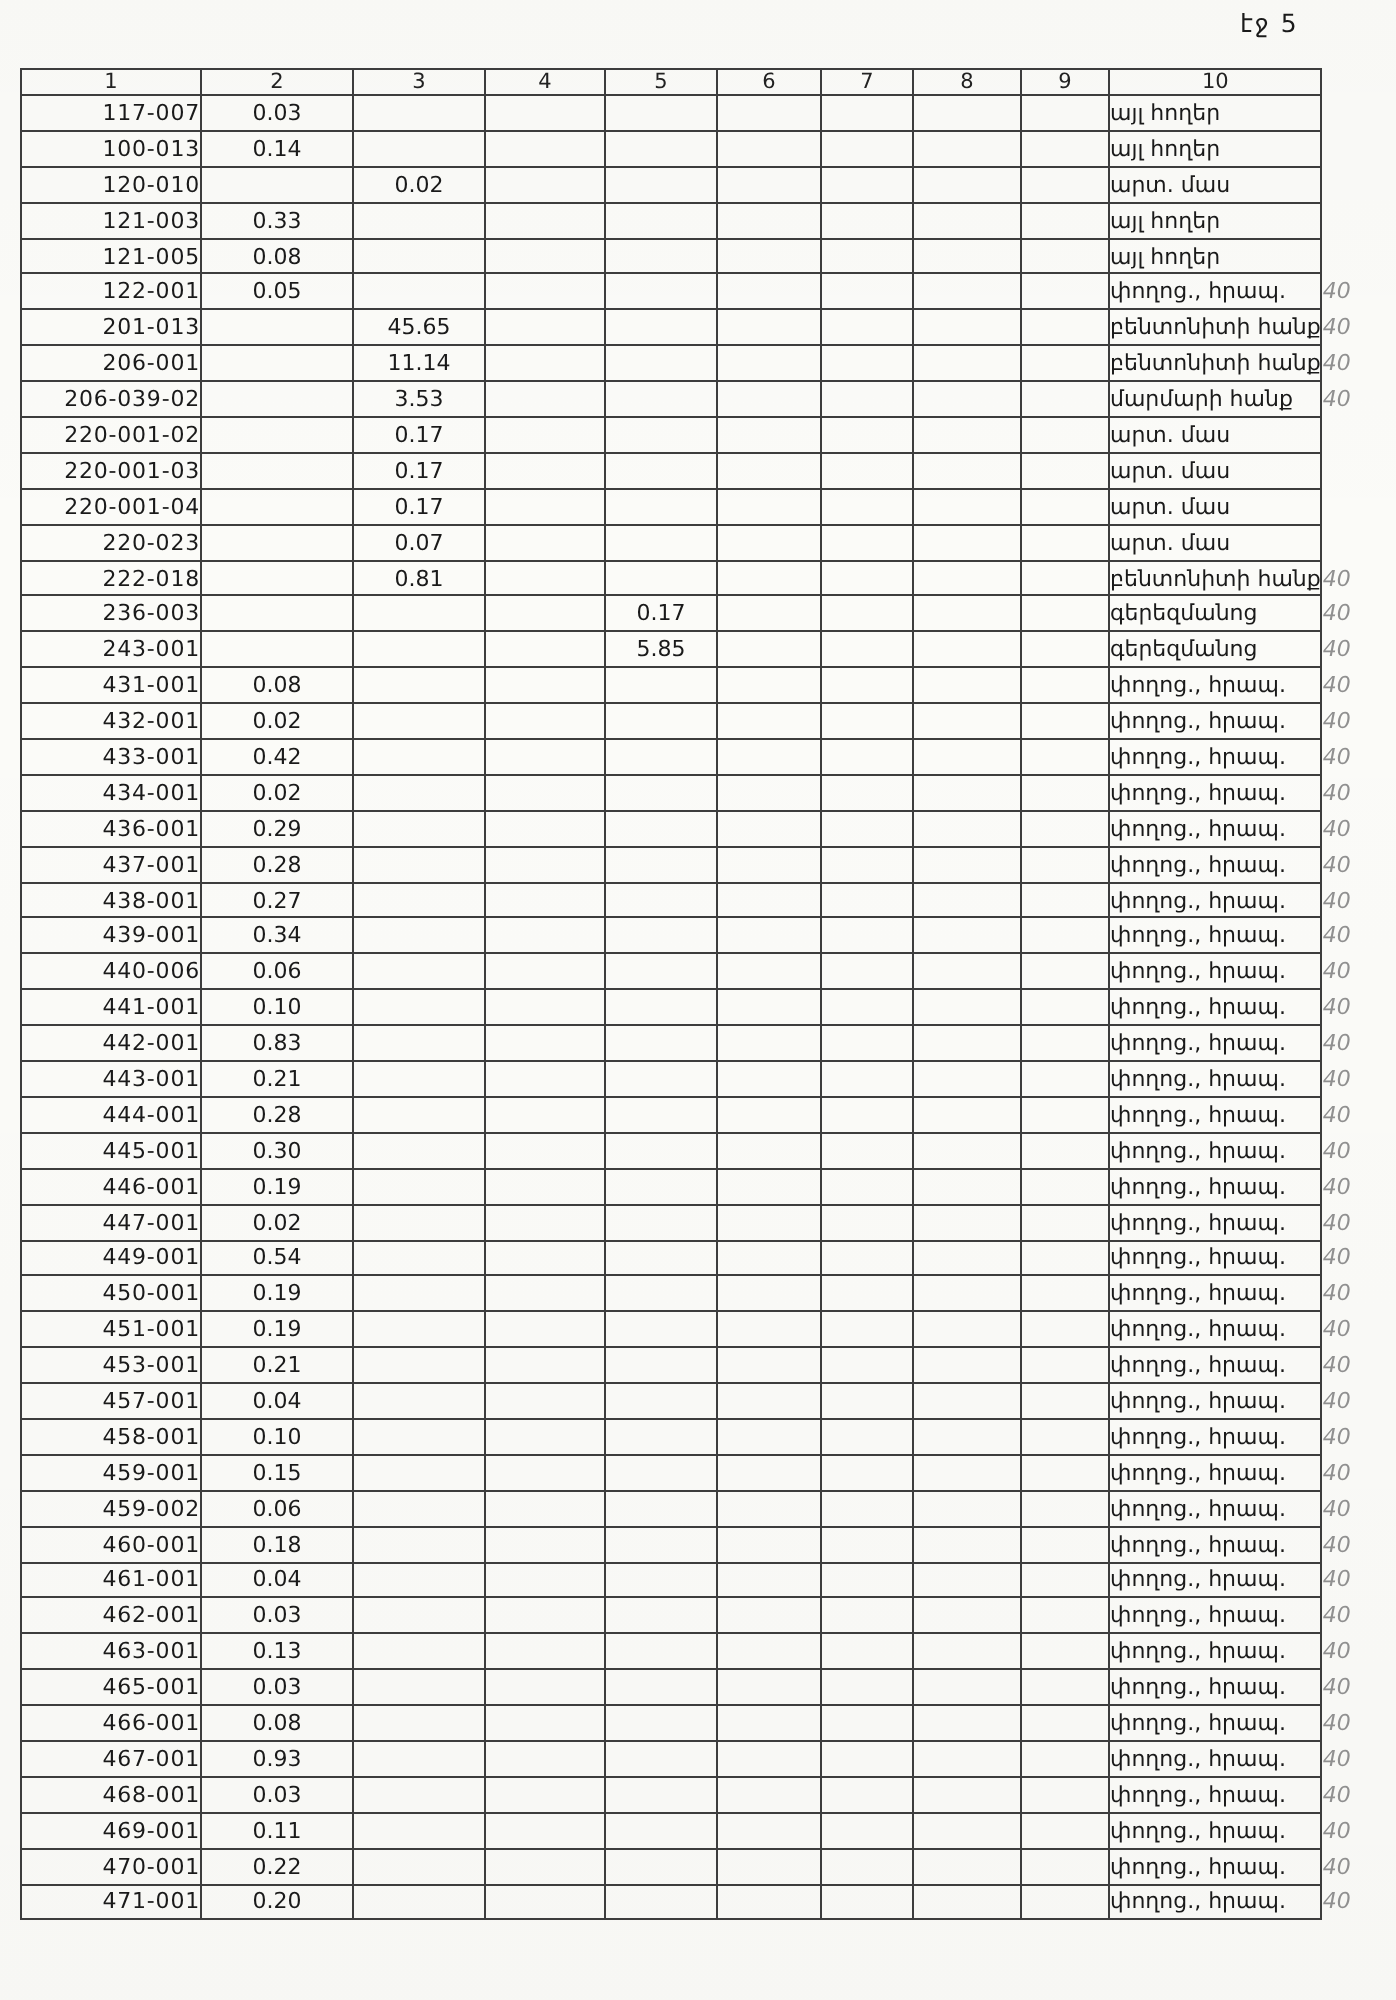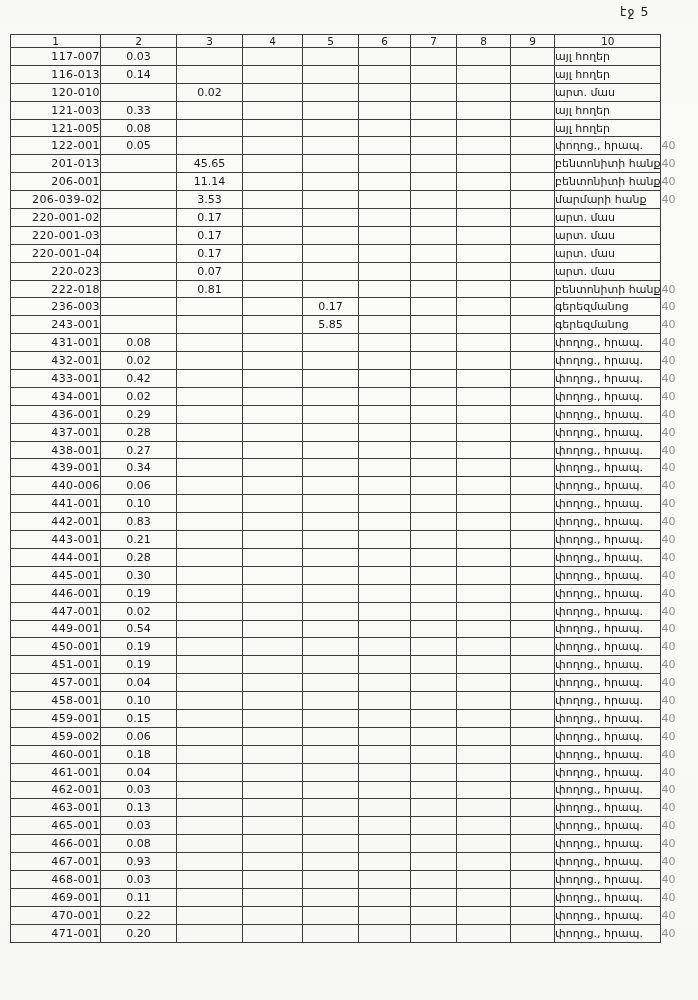--- a/index.html
+++ b/index.html
@@ -58,20 +58,21 @@
   td.c10 { text-align: left; padding-left: 4px; font-size: 10.5px; }
   table.doc th.m, table.doc td.m {
     border: none;
     background: transparent;
   }
   td.m {
     color: #909090;
     font-size: 9px;
     text-align: left;
     padding-left: 10px;
+    font-style: italic;
   }
 </style>
 </head>
 <body>
 
 <div class="page-label">էջ 5</div>
 
 <table class="doc">
   <colgroup>
     <col style="width:90px">
@@ -109,21 +110,21 @@
         <td class="c4"></td>
         <td class="c5"></td>
         <td class="c6"></td>
         <td class="c7"></td>
         <td class="c8"></td>
         <td class="c9"></td>
         <td class="c10">այլ հողեր</td>
         <td class="m"></td>
       </tr>
       <tr>
-        <td class="c1">116-013</td>
+        <td class="c1">100-013</td>
         <td class="c2">0.14</td>
         <td class="c3"></td>
         <td class="c4"></td>
         <td class="c5"></td>
         <td class="c6"></td>
         <td class="c7"></td>
         <td class="c8"></td>
         <td class="c9"></td>
         <td class="c10">այլ հողեր</td>
         <td class="m"></td>
@@ -540,20 +541,33 @@
         <td class="c6"></td>
         <td class="c7"></td>
         <td class="c8"></td>
         <td class="c9"></td>
         <td class="c10">փողոց., հրապ.</td>
         <td class="m">40</td>
       </tr>
       <tr>
         <td class="c1">451-001</td>
         <td class="c2">0.19</td>
+        <td class="c3"></td>
+        <td class="c4"></td>
+        <td class="c5"></td>
+        <td class="c6"></td>
+        <td class="c7"></td>
+        <td class="c8"></td>
+        <td class="c9"></td>
+        <td class="c10">փողոց., հրապ.</td>
+        <td class="m">40</td>
+      </tr>
+      <tr>
+        <td class="c1">453-001</td>
+        <td class="c2">0.21</td>
         <td class="c3"></td>
         <td class="c4"></td>
         <td class="c5"></td>
         <td class="c6"></td>
         <td class="c7"></td>
         <td class="c8"></td>
         <td class="c9"></td>
         <td class="c10">փողոց., հրապ.</td>
         <td class="m">40</td>
       </tr>

